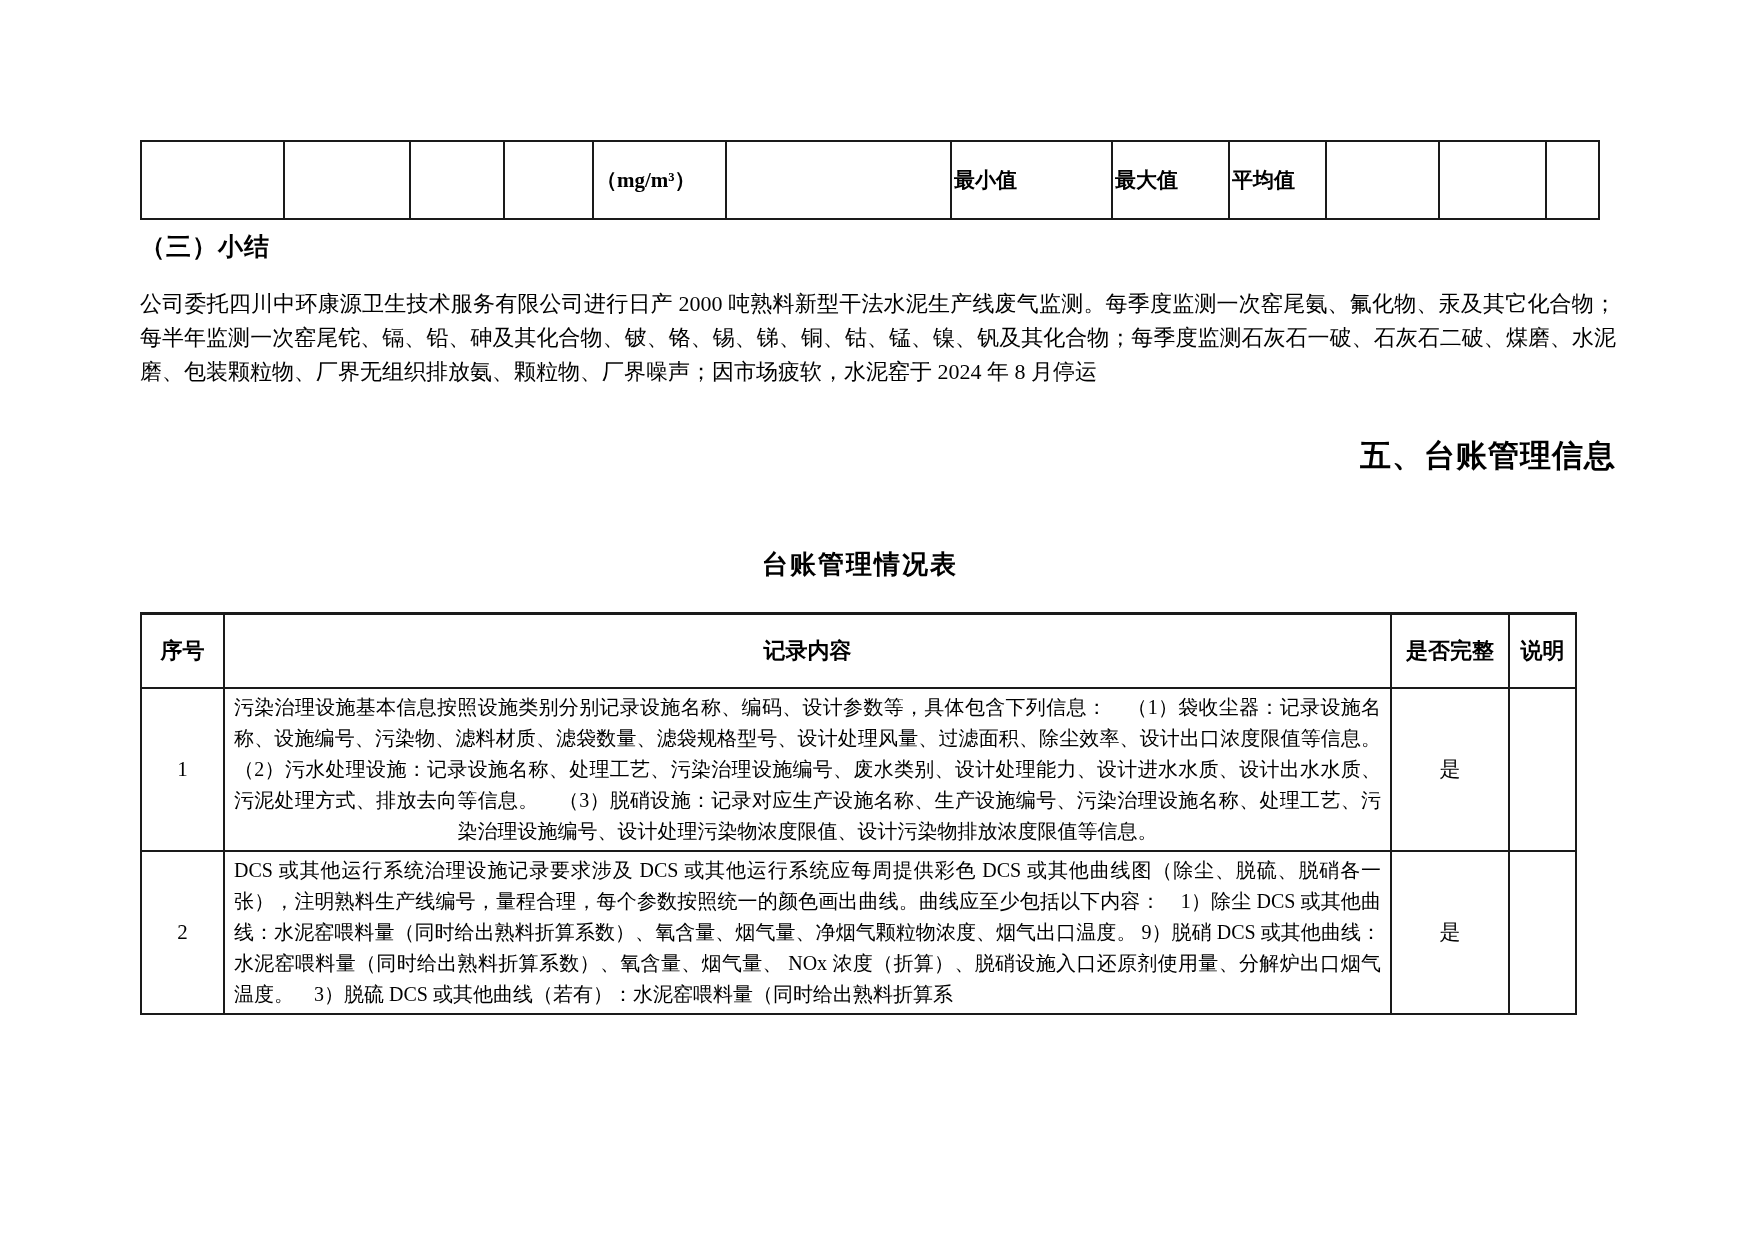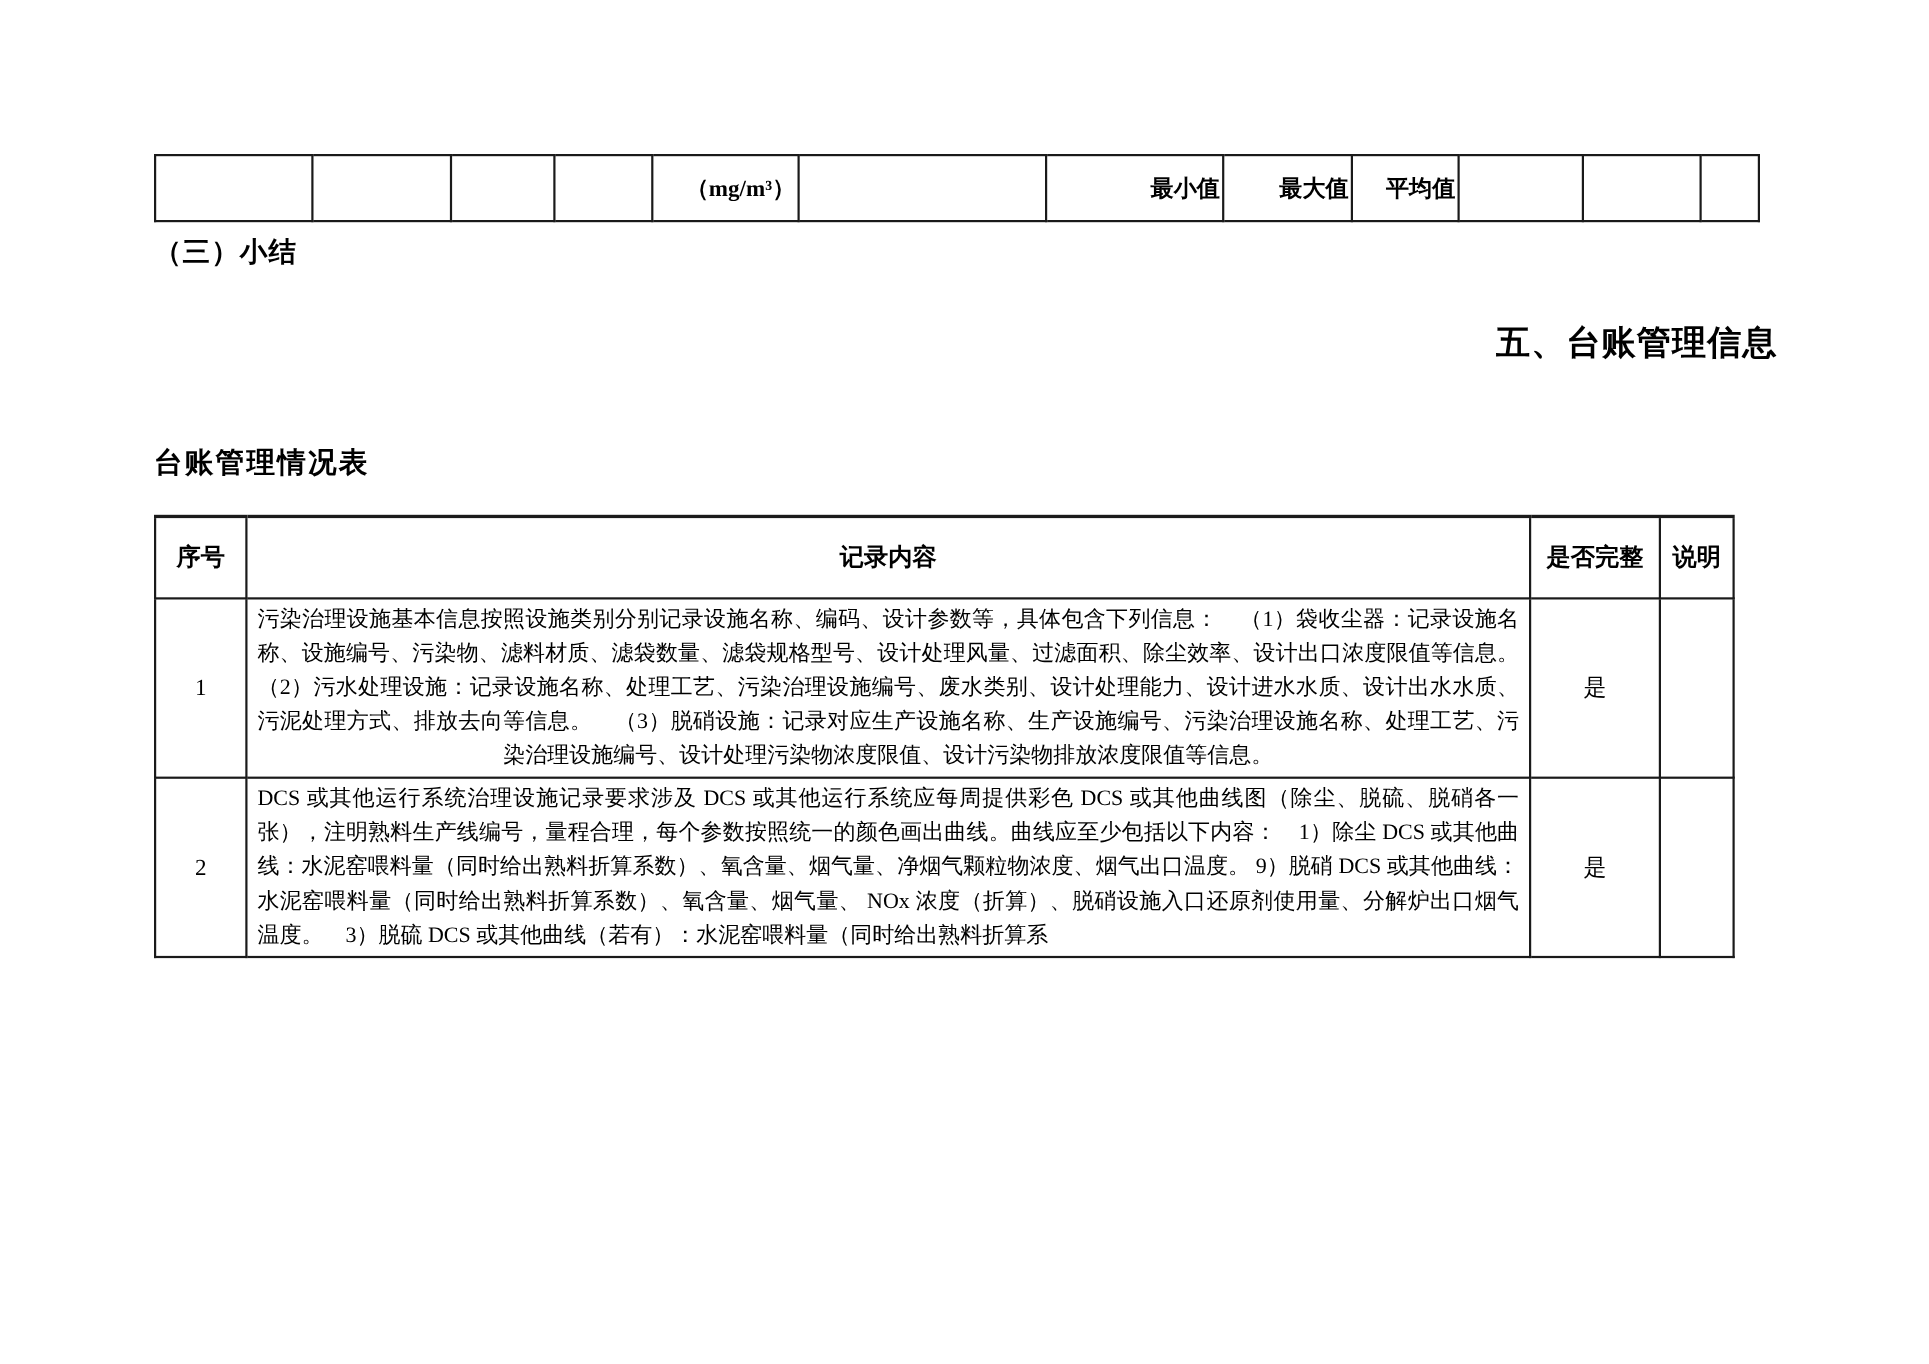--- a/index.html
+++ b/index.html
@@ -17,22 +17,22 @@
   }
   
   table.cont-table {
     border-collapse: collapse;
     table-layout: fixed;
     width: 1458px;
     margin-top: 140px;
   }
   table.cont-table td {
     border: 2px solid #1a1a1a;
-    height: 60px;
-    text-align: right;
+    height: 78px;
+    text-align: left;
     vertical-align: middle;
     font-weight: bold;
     font-size: 21px;
     padding: 0 2px;
     overflow: hidden;
   }
   
   .h-summary {
     margin: 10px 0 0 0;
     font-size: 25px;
@@ -56,20 +56,21 @@
   }
   .h-subsection {
     margin: 45px 0 0 10px;
     font-size: 29px;
     font-weight: bold;
     letter-spacing: 2px;
   }
   .table-title {
     margin: 70px 0 0 0;
     width: 1440px;
+    text-align: center;
     font-size: 26px;
     font-weight: bold;
     letter-spacing: 2px;
   }
   
   table.ledger {
     border-collapse: collapse;
     table-layout: fixed;
     width: 1435px;
     margin-top: 30px;
@@ -131,20 +132,21 @@
       <td>平均值</td>
       <td></td>
       <td></td>
       <td></td>
     </tr>
   </tbody>
     </table>
 
   <h2 class="h-summary">（三）小结</h2>
 
+  <p class="para">公司委托四川中环康源卫生技术服务有限公司进行日产 2000 吨熟料新型干法水泥生产线废气监测。每季度监测一次窑尾氨、氟化物、汞及其它化合物；每半年监测一次窑尾铊、镉、铅、砷及其化合物、铍、铬、锡、锑、铜、钴、锰、镍、钒及其化合物；每季度监测石灰石一破、石灰石二破、煤磨、水泥磨、包装颗粒物、厂界无组织排放氨、颗粒物、厂界噪声；因市场疲软，水泥窑于 2024 年 8 月停运</p>
 
   <h1 class="h-section">五、台账管理信息</h1>
 
 
   <div class="table-title">台账管理情况表</div>
 
   <table class="ledger">
     <colgroup>
       <col style="width:83px">
         <col style="width:1167px">

